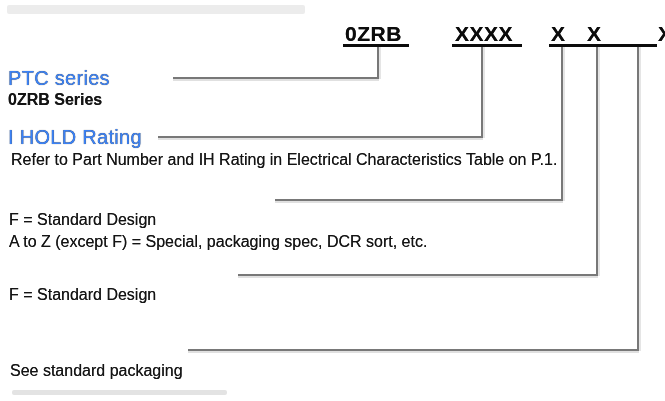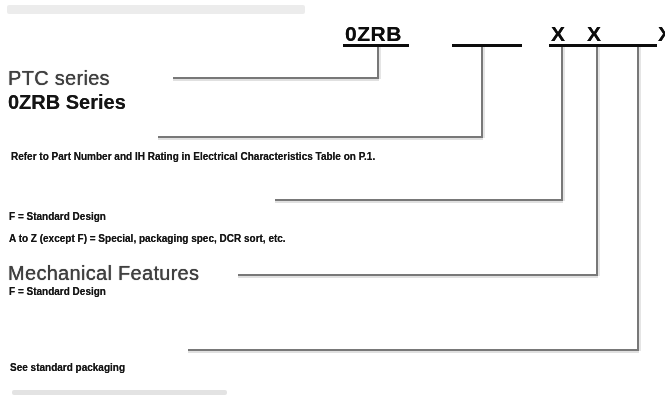--- a/index.html
+++ b/index.html
@@ -64,35 +64,35 @@
   .vline.c4 { left: 637px; top: 47px; height: 304px; }
   .hline.c4 { left: 188px; top: 349px; width: 451px; }
 
   
   .sec-title {
     position: absolute;
     left: 8px;
     font-size: 20px;
     font-weight: 400;
     letter-spacing: 0.3px;
-    color: #404040;
+    color: #3b82f6;
     text-shadow: 0 0 0.7px rgba(0,0,0,0.9);
     white-space: nowrap;
     line-height: 1;
   }
   .sec-line {
     position: absolute;
-    font-size: 10px;
-    font-weight: 700;
+    font-size: 16px;
+    font-weight: 400;
     color: #141414;
     text-shadow: 0 0 0.4px rgba(0,0,0,0.75);
     white-space: nowrap;
     line-height: 1;
   }
-  .sec-line.bold { font-weight: 700; font-size: 20px; }
+  .sec-line.bold { font-weight: 700; font-size: 16px; }
 
   .t-ptc   { top: 68px; }
   .l-ptc0  { left: 8px;  top: 92px; }
   .t-ihold { top: 127px; }
   .l-ihold0{ left: 11px; top: 152px; }
   .t-elec  { top: 188px; }
   .l-elec0 { left: 9px;  top: 212px; }
   .l-elec1 { left: 9px;  top: 234px; }
   .t-mech  { top: 263px; }
   .l-mech0 { left: 9px;  top: 287px; }
@@ -102,20 +102,21 @@
 </style>
 </head>
 <body>
 
 <div class="canvas">
 
   <div class="artifact top"></div>
   <div class="artifact bottom"></div>
 
   <span class="pn-seg s0">0ZRB</span>
+  <span class="pn-seg s1">XXXX</span>
   <span class="pn-seg s2">X</span>
   <span class="pn-seg s3">X</span>
   <span class="pn-seg s4">XX</span>
 
   <div class="underline u0"></div>
   <div class="underline u1"></div>
   <div class="underline u2"></div>
 
   <div class="vline c0"></div>
   <div class="hline c0"></div>
@@ -124,23 +125,23 @@
   <div class="vline c2"></div>
   <div class="hline c2"></div>
   <div class="vline c3"></div>
   <div class="hline c3"></div>
   <div class="vline c4"></div>
   <div class="hline c4"></div>
 
   <div class="sec-title t-ptc">PTC series</div>
   <div class="sec-line bold l-ptc0">0ZRB Series</div>
 
+  <div class="sec-title t-ihold">I HOLD Rating</div>
   <div class="sec-line l-ihold0">Refer to Part Number and IH Rating in Electrical Characteristics Table on P.1.</div>
 
   <div class="sec-line l-elec0">F = Standard Design</div>
   <div class="sec-line l-elec1">A to Z (except F) = Special, packaging spec, DCR sort, etc.</div>
 
-  <div class="sec-title t-mech">Mechanical Features</div>
   <div class="sec-line l-mech0">F = Standard Design</div>
 
   <div class="sec-line l-tape0">See standard packaging</div>
 
 </div>
 
 </body></html>

